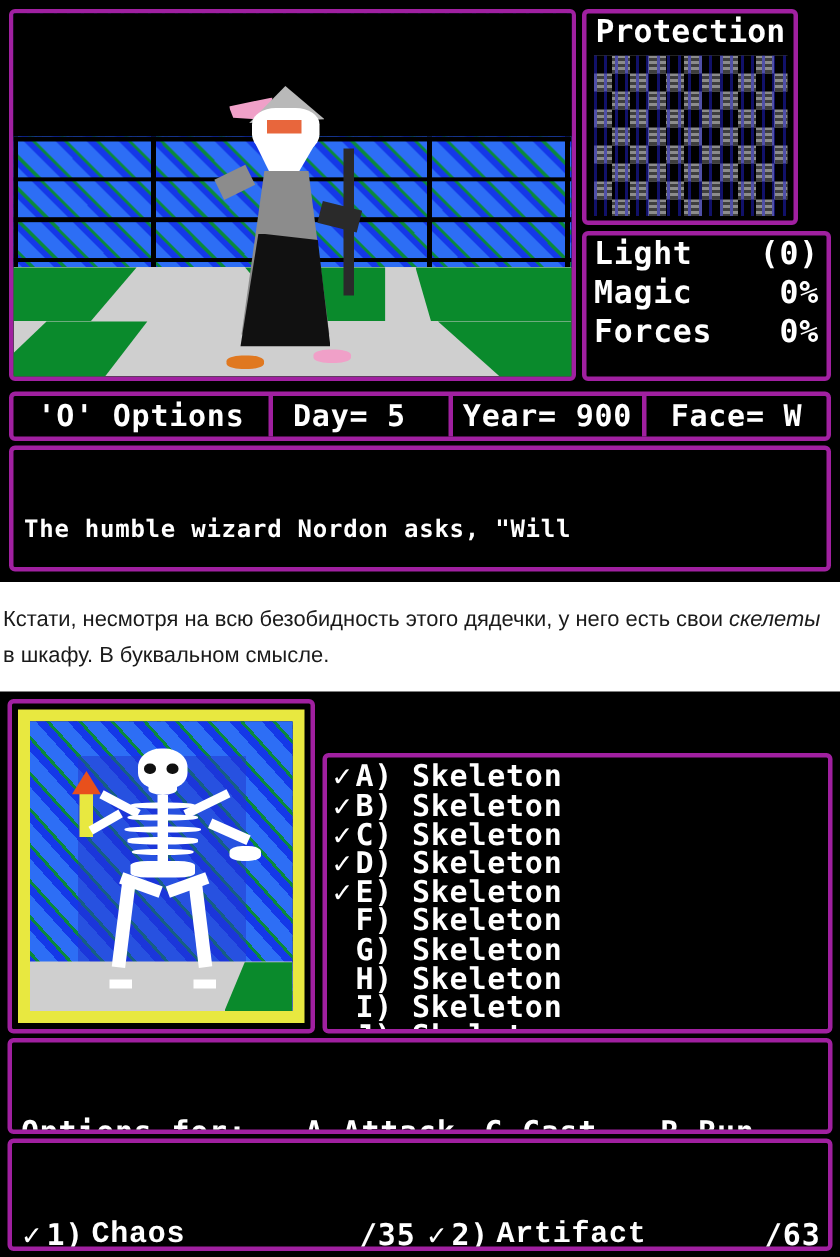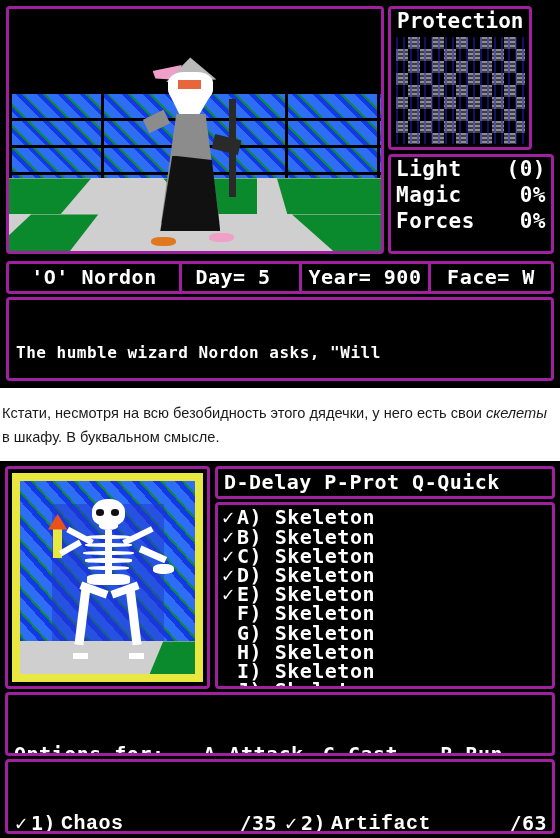--- a/index.html
+++ b/index.html
@@ -412,21 +412,21 @@
         </div>
         <div class="retro-text stat-row">
           <span>Forces</span>
           <span>0%</span>
         </div>
       </div>
     </div>
 
     <div class="panel" style="left:6px; top:261px; width:548px; height:33px;">
       <div class="panel-inner">
-        <div class="retro-text status-seg" style="left:0; width:170px;">'O' Nordon</div>
+        <div class="retro-text status-seg" style="left:0; width:170px;">'O' Options</div>
         <div class="seg-divider" style="left:170px;"></div>
         <div class="retro-text status-seg" style="left:173px; width:102px;">Day= 5</div>
         <div class="seg-divider" style="left:290px;"></div>
         <div class="retro-text status-seg" style="left:293px; width:126px;">Year= 900</div>
         <div class="seg-divider" style="left:419px;"></div>
         <div class="retro-text status-seg" style="left:422px; right:0;">Face= W</div>
       </div>
     </div>
 
     <div class="panel" style="left:6px; top:297px; width:548px; height:84px;">
@@ -472,25 +472,20 @@
           <div class="sk sk-thighL"></div>
           <div class="sk sk-thighR"></div>
           <div class="sk sk-legL"></div>
           <div class="sk sk-legR"></div>
           <div class="sk sk-footL"></div>
           <div class="sk sk-footR"></div>
         </div>
       </div>
     </div>
 
-    <div class="panel" style="left:215px; top:5px; width:340px; height:33px;">
-      <div class="panel-inner">
-        <div class="retro-text" style="position:absolute; left:6px; top:3px; font-size:20px;">D-Delay P-Prot Q-Quick</div>
-      </div>
-    </div>
 
     <div class="panel" style="left:215px; top:41px; width:340px; height:187px;">
       <div class="panel-inner" style="padding-top:3px;">
         <div class="retro-text mon-line">
           <span class="chk">✓</span>
           <span>A)</span>
           <span>&nbsp;</span>
           <span>Skeleton</span>
         </div>
         <div class="retro-text mon-line">

